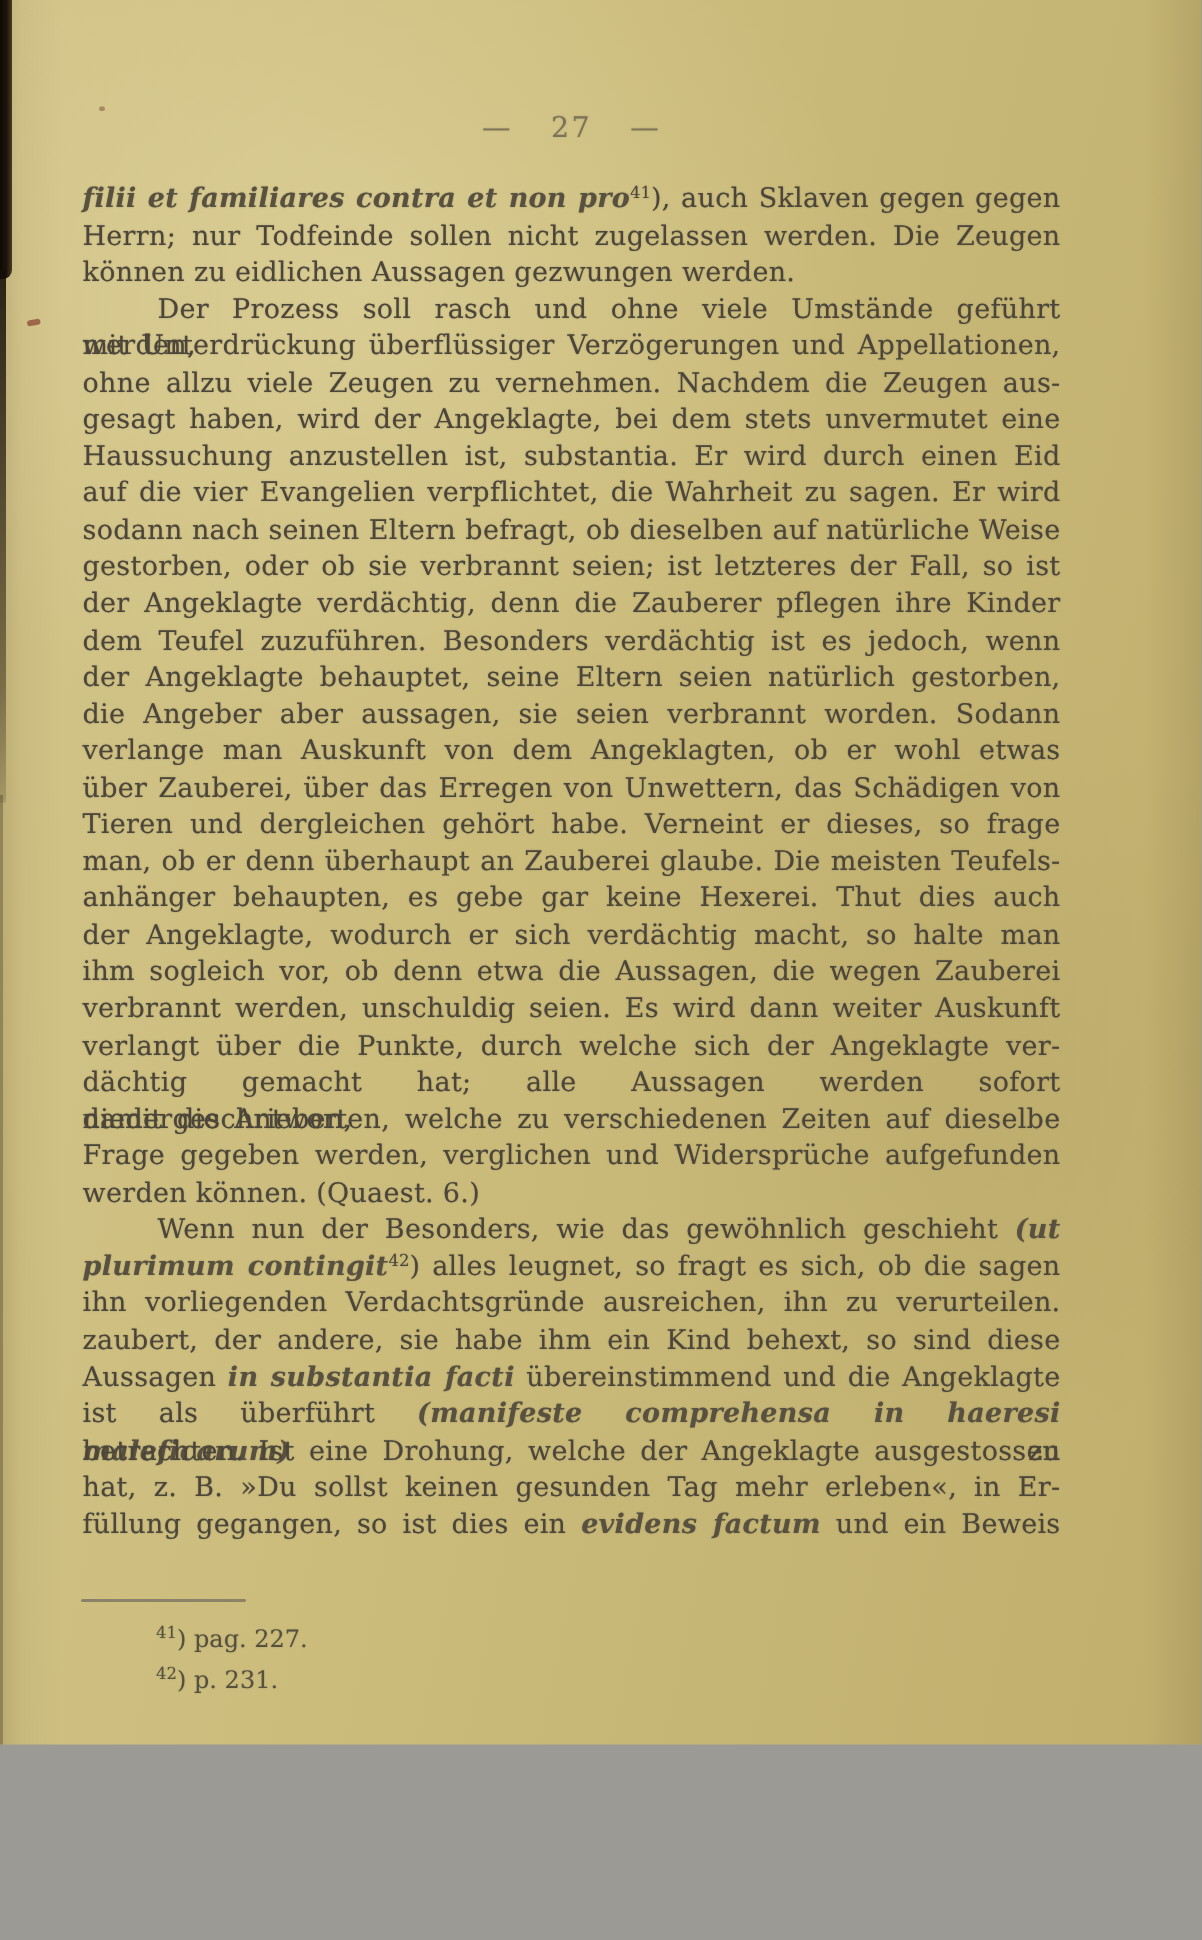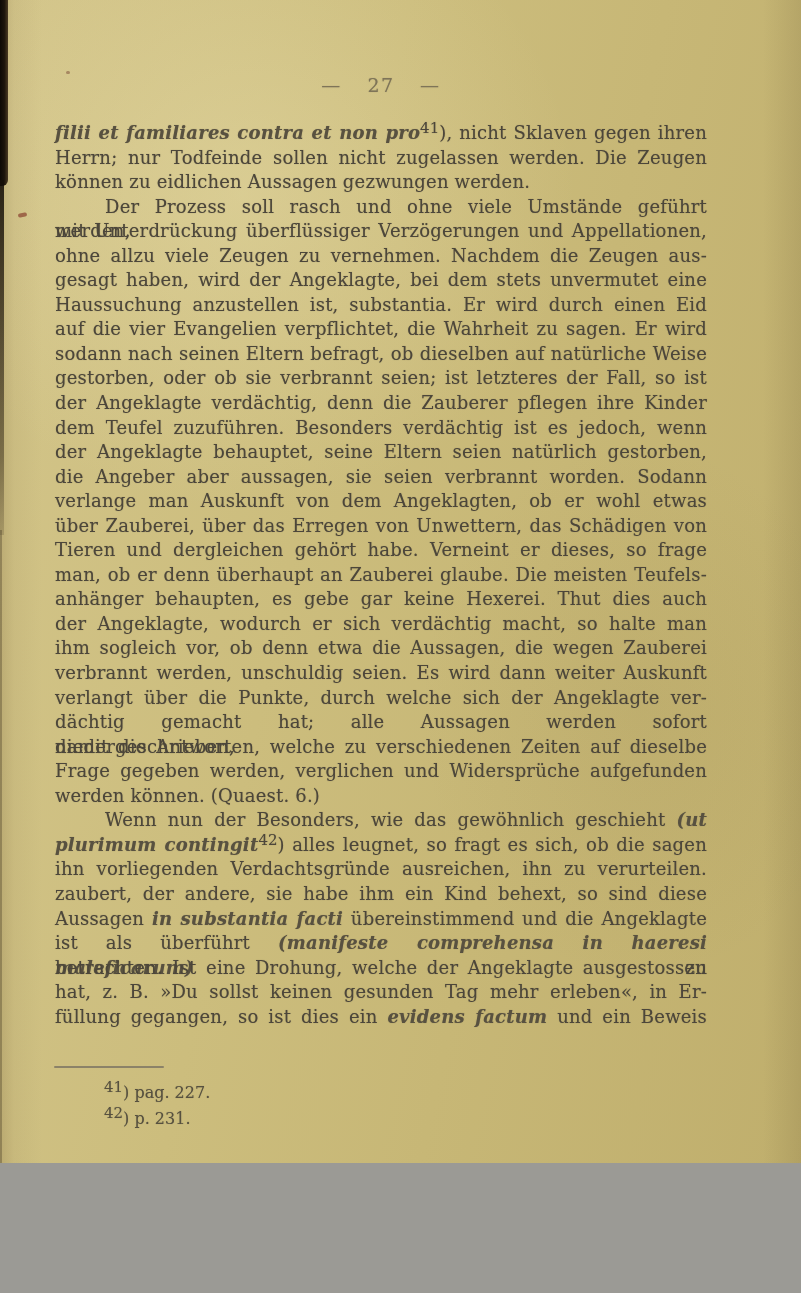--- a/index.html
+++ b/index.html
@@ -26,21 +26,21 @@
   .bodytext{
     position:absolute;left:55px;top:121px;width:652px;
     font-size:18px;line-height:24.55px;color:#4c463a;
     text-shadow:0 0 1px rgba(76,70,58,0.45);
     letter-spacing:0.2px;
   }
   .line{height:24.55px;text-align:justify;text-align-last:justify;}
   .line.short{text-align-last:left;}
   .line.ind{text-indent:50px;}
   .it{font-style:italic;color:#585140;font-weight:bold;}
-  .sup{font-size:15px;position:relative;top:-6px;letter-spacing:0;}
+  .sup{font-size:11px;position:relative;top:-6px;letter-spacing:0;}
   .fnrule{
     position:absolute;left:54px;top:1066px;width:110px;height:2px;
     background:#8b8268;border-radius:1px;
   }
   .footnotes{
     position:absolute;left:104px;top:1080px;
     font-size:16px;line-height:25px;color:#56503f;
     text-shadow:0 0 1px rgba(86,80,63,0.4);
   }
   
@@ -63,21 +63,21 @@
 </style>
 </head>
 <body>
 
 <div class="scan">
   <div class="paper"></div>
 
   <div class="pagenum">— 27 —</div>
 
   <div class="bodytext" id="bodytext">
-      <div class="line"><span class="it">filii et familiares contra et non pro</span><span class="sup">41</span><span>), nicht Sklaven gegen ihren</span></div>
+      <div class="line"><span class="it">filii et familiares contra et non pro</span><span class="sup">41</span><span>), auch Sklaven gegen gegen</span></div>
       <div class="line"><span>Herrn; nur Todfeinde sollen nicht zugelassen werden. Die Zeugen</span></div>
       <div class="line short"><span>können zu eidlichen Aussagen gezwungen werden.</span></div>
       <div class="line ind"><span>Der Prozess soll rasch und ohne viele Umstände geführt werden,</span></div>
       <div class="line"><span>mit Unterdrückung überflüssiger Verzögerungen und Appellationen,</span></div>
       <div class="line"><span>ohne allzu viele Zeugen zu vernehmen. Nachdem die Zeugen aus-</span></div>
       <div class="line"><span>gesagt haben, wird der Angeklagte, bei dem stets unvermutet eine</span></div>
       <div class="line"><span>Haussuchung anzustellen ist, substantia. Er wird durch einen Eid</span></div>
       <div class="line"><span>auf die vier Evangelien verpflichtet, die Wahrheit zu sagen. Er wird</span></div>
       <div class="line"><span>sodann nach seinen Eltern befragt, ob dieselben auf natürliche Weise</span></div>
       <div class="line"><span>gestorben, oder ob sie verbrannt seien; ist letzteres der Fall, so ist</span></div>

